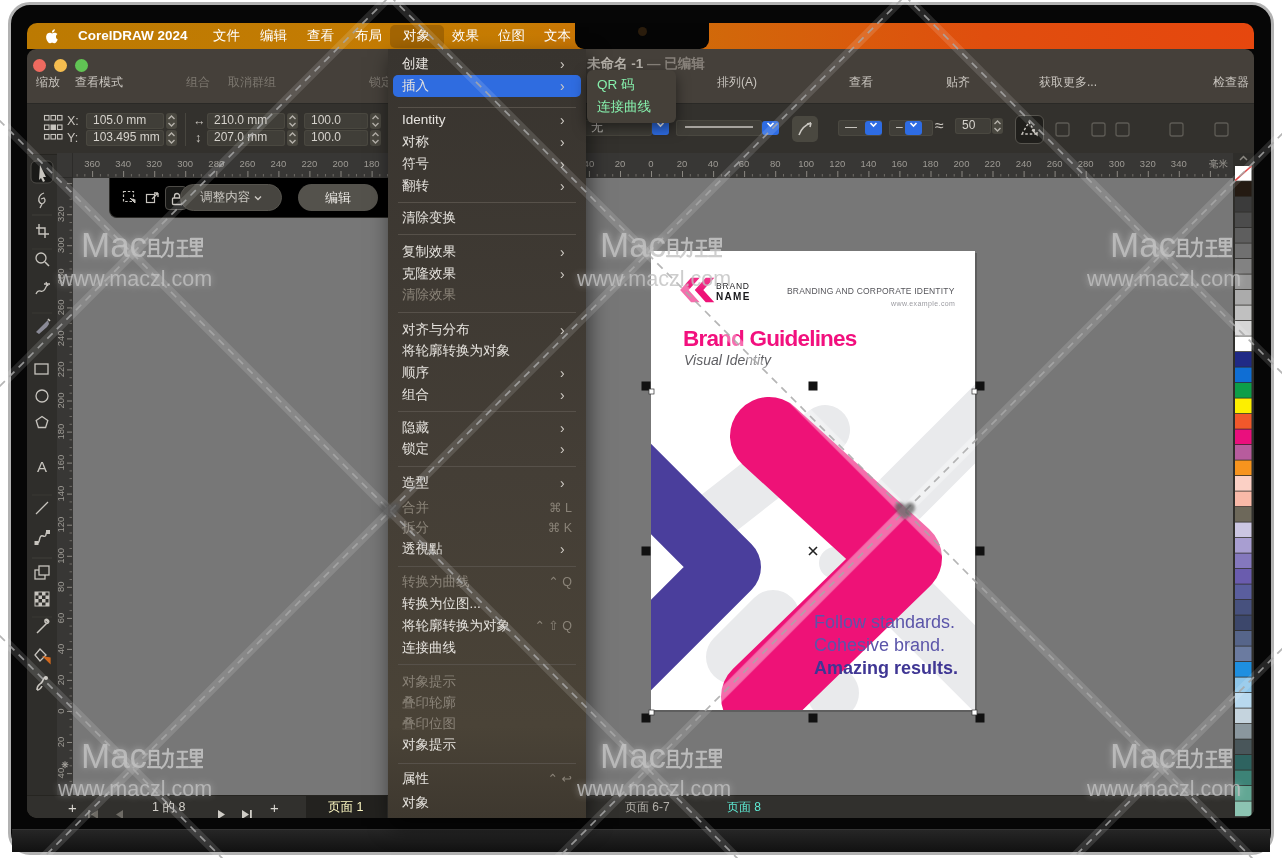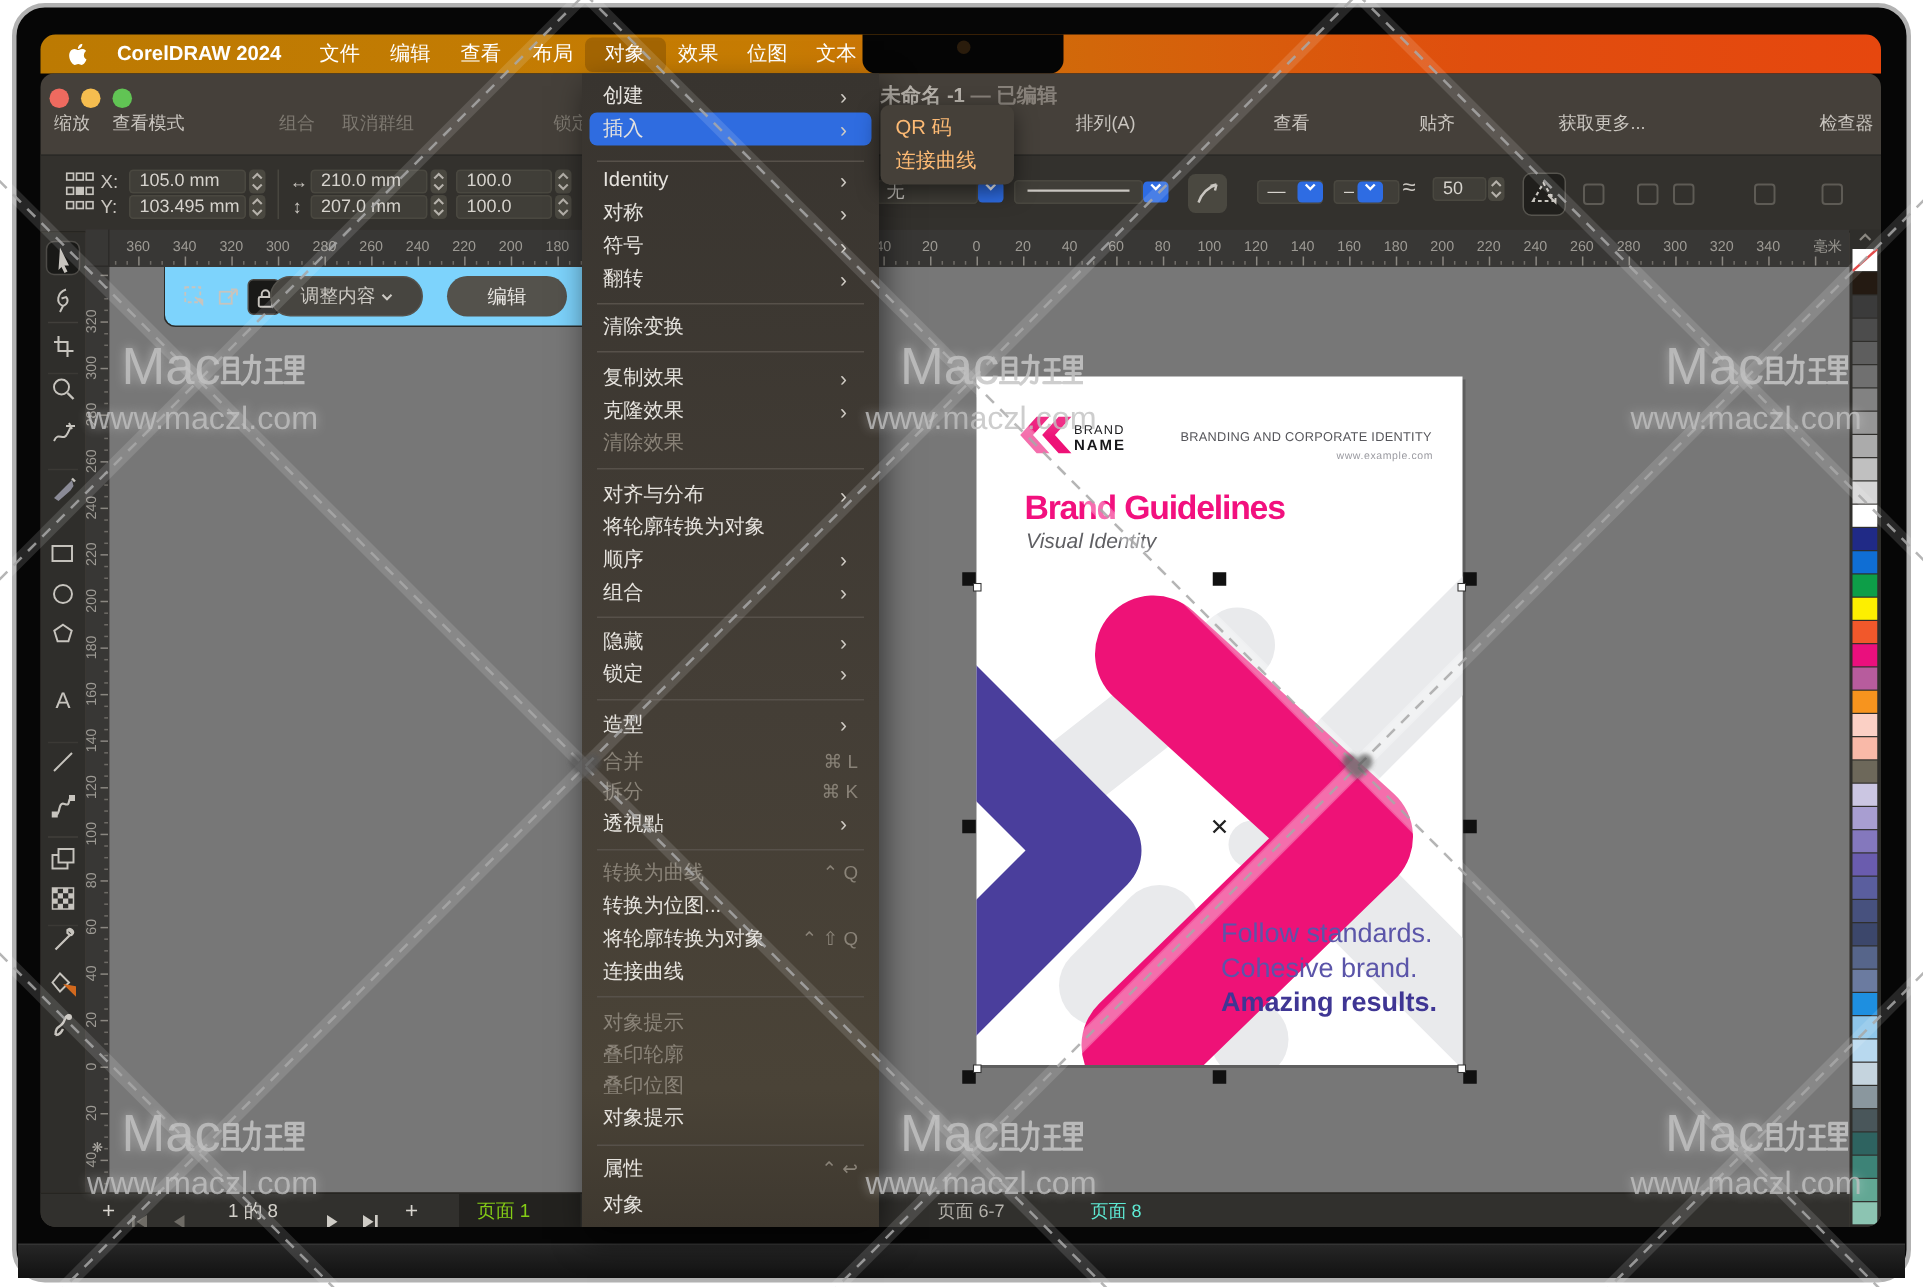--- a/index.html
+++ b/index.html
@@ -32,21 +32,21 @@
 .st{position:absolute;top:0;height:23px;line-height:23px;font-size:12.5px;white-space:nowrap}
 .pcb{position:absolute;top:8px;width:22px;height:24px;border-radius:4px;padding:4px 0 0 3px}
 #menu{position:absolute;left:388px;top:49px;width:198px;height:769px;background:linear-gradient(#38342f,#443e36 55%,#4a4337 88%,#3e382f);box-shadow:3px 8px 20px rgba(0,0,0,.55)}
 .mi{position:absolute;left:14px;height:22px;line-height:22px;font-size:13.5px;color:#e6e3de;white-space:nowrap}
 .mid{color:#8a8378}
 .mar{position:absolute;left:172px;height:22px;line-height:22px;font-size:14px;color:#cfcbc4}
 .msc{position:absolute;right:14px;height:22px;line-height:22px;font-size:12.5px;color:#8a8378}
 .msep{position:absolute;left:10px;width:178px;height:1px;background:#57514a}
 #mihl{position:absolute;left:5px;top:26px;width:188px;height:22px;background:#2f6ce0;border-radius:5px}
 #submenu{position:absolute;left:587px;top:70px;width:89px;height:53px;background:#454039;border-radius:6px;box-shadow:0 5px 14px rgba(0,0,0,.5)}
-.smi{position:absolute;left:10px;height:22px;line-height:22px;font-size:13.5px;color:#fdba74;white-space:nowrap}
+.smi{position:absolute;left:10px;height:22px;line-height:22px;font-size:13.5px;color:#86efac;white-space:nowrap}
 #wm{position:absolute;left:0;top:0;width:1282px;height:858px;pointer-events:none}
 .wmt{position:absolute;color:rgba(195,195,195,.8);text-shadow:0 0 7px rgba(255,255,255,.45);font-size:35px}
 .wmu{position:absolute;color:rgba(192,192,192,.8);text-shadow:0 0 7px rgba(255,255,255,.45);font-size:21.5px}
 </style></head>
 <body>
 <div id="stage">
 <div id="screen"></div>
 <div id="dock"></div>
 <div id="menubar"></div>
 <div id="notch"></div>
@@ -593,21 +593,21 @@
           <rect x="902.5" y="368.5" width="9" height="9" fill="#111"></rect>
           <rect x="568.5" y="535.5" width="9" height="9" fill="#111"></rect>
           <rect x="735.5" y="535.5" width="9" height="9" fill="#111"></rect>
           <rect x="902.5" y="535.5" width="9" height="9" fill="#111"></rect>
           <rect x="576.0" y="211.0" width="5" height="5" fill="#fff" stroke="#333" stroke-width="0.7"></rect>
           <rect x="899.0" y="211.0" width="5" height="5" fill="#fff" stroke="#333" stroke-width="0.7"></rect>
           <rect x="576.0" y="532.0" width="5" height="5" fill="#fff" stroke="#333" stroke-width="0.7"></rect>
           <rect x="899.0" y="532.0" width="5" height="5" fill="#fff" stroke="#333" stroke-width="0.7"></rect>
           <path d="M736,369 L744,377 M744,369 L736,377" stroke="#222" stroke-width="1.6"></path>
         </svg>
-        <div style="position:absolute;left:36px;top:0;width:294px;height:40px;background:#7dd3fc;border-radius:0 0 8px 8px;border:1px solid #2c2b28;border-top:none">
+        <div style="position:absolute;left:36px;top:0;width:294px;height:40px;background:#000000;border-radius:0 0 8px 8px;border:1px solid #2c2b28;border-top:none">
 <div class="pcb" style="left:9px"><svg width="16" height="16" viewBox="0 0 16 16">
               <rect x="1.5" y="1.5" width="10" height="10" fill="none" stroke="#c7c4be" stroke-dasharray="2.5 1.8" stroke-width="1.2"></rect>
               <path d="M8,8 L13,13 L13,9.5" fill="#c7c4be" stroke="#c7c4be"></path>
             </svg></div>
 <div class="pcb" style="left:32px"><svg width="16" height="16" viewBox="0 0 16 16">
               <rect x="1.5" y="4.5" width="8" height="8" fill="none" stroke="#c7c4be" stroke-width="1.2"></rect>
               <path d="M7,9 L13,3 M13,3 L9,3 M13,3 L13,7" stroke="#c7c4be" stroke-width="1.3" fill="none"></path>
             </svg></div>
 <div class="pcb" style="left:55px;background:#191917;border:1px solid #4d4b47"><svg width="16" height="16" viewBox="0 0 16 16">
               <rect x="3.5" y="7" width="9" height="6.5" rx="1" fill="none" stroke="#c7c4be" stroke-width="1.3"></rect>
@@ -682,21 +682,21 @@
         <div class="st" style="left:125px;color:#d2cfc9">1 的 8</div>
         <svg class="st" style="left:190px;top:7px" width="9" height="9" viewBox="0 0 9 9">
           <path d="M1,0 L8,4.5 L1,9 Z" fill="#cfccc6"></path>
         </svg>
         <svg class="st" style="left:214px;top:7px" width="12" height="9" viewBox="0 0 12 9">
           <path d="M1,0 L8,4.5 L1,9 Z" fill="#cfccc6"></path>
           <rect x="9" y="0" width="1.8" height="9" fill="#cfccc6"></rect>
         </svg>
         <div class="st" style="left:243px;font-size:15px;color:#d8d5cf">+</div>
         <div style="position:absolute;left:279px;top:0;width:81px;height:23px;background:#23221f"></div>
-        <div class="st" style="left:291px;color:#84cc16">页面 1</div>
+        <div class="st" style="left:301px;color:#fef9c3">页面 1</div>
         <div class="st" style="left:598px;color:#b2afa9;font-size:12px">页面 6-7</div>
         <div class="st" style="left:700px;color:#5eead4;font-size:12px">页面 8</div>
       </div>
 </div>
 <div id="menu">
       <div id="mihl"></div>
       <div class="mi " style="top:4px">创建</div>
       <div class="mar" style="top:4px">›</div>
       <div class="mi " style="top:26px">插入</div>
       <div class="mar" style="top:26px">›</div>

